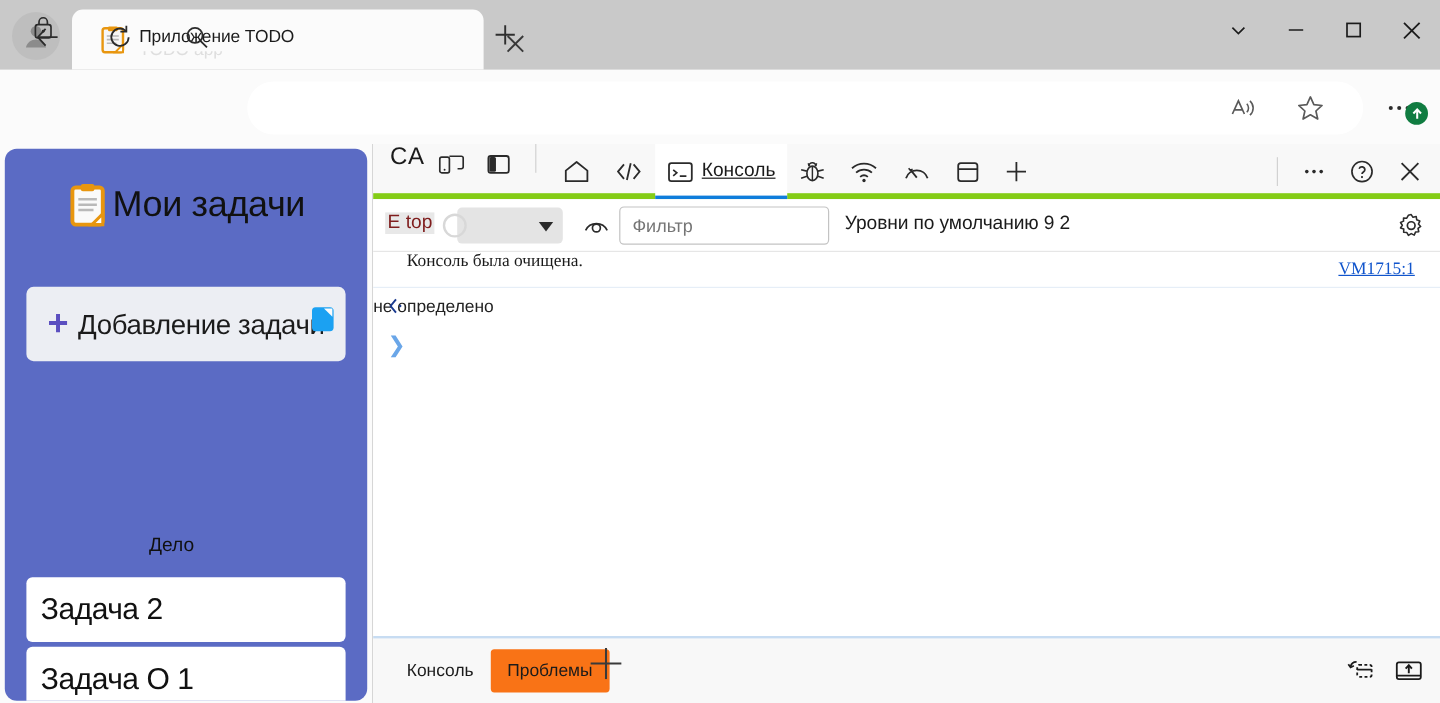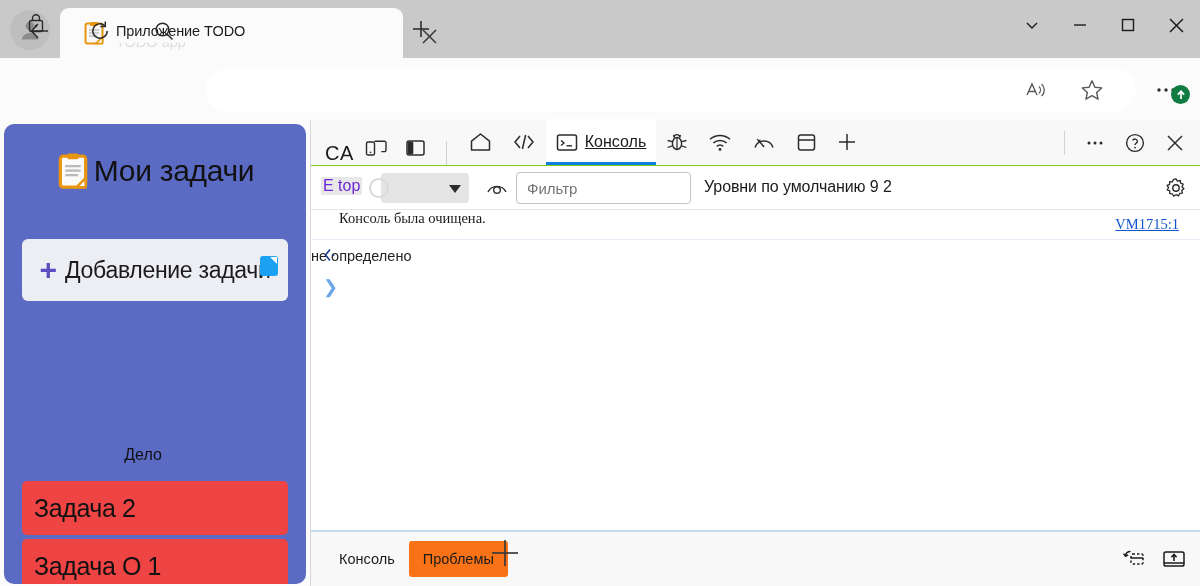--- a/index.html
+++ b/index.html
@@ -123,36 +123,36 @@
     content: ""; position: absolute; right: 1px; top: 1px;
     border-left: 7px solid transparent; border-top: 7px solid #fbfbfb;
   }
 
   .section-label {
     position: absolute; left: 0; top: 322px; width: 278px; text-align: center;
     font-size: 16px; color: #101010;
   }
   .task {
     position: absolute; left: 18px; width: 266px; height: 54px;
-    background: #ef4444; border-radius: 5px;
+    background: #ffffff; border-radius: 5px;
     display: flex; align-items: center; padding-left: 12px;
     font-size: 25px; color: #111; letter-spacing: -0.4px;
   }
   .task-0 { top: 357px; }
   .task-1 { top: 415px; }
 
   
   .devtools {
     position: absolute; left: 310px; top: 120px; width: 890px; height: 466px;
     background: #ffffff; border-left: 1px solid #d6d6d6;
   }
   .dt-tabbar {
     position: absolute; left: 0; top: 0; width: 890px; height: 46px;
-    background: #f8f8f8; border-bottom: 1px solid #84cc16;
-    display: flex; align-items: flex-end;
+    background: #f8f8f8; border-bottom: 5px solid #84cc16;
+    display: flex; align-items: flex-start;
   }
   .dt-ca {
     margin-left: 14px; font-size: 20px; color: #1b1b1b; letter-spacing: 0.5px;
   }
   .dt-icobtn {
     width: 36px; height: 34px; display: flex; align-items: center; justify-content: center;
     border-radius: 4px; margin-left: 4px;
   }
   .dt-sep { width: 1px; height: 24px; background: #d2d2d2; margin: 0 12px; }
   .dt-tab {
@@ -179,21 +179,21 @@
   }
   .ctx-chip {
     position: absolute; left: 60px; top: 0; width: 88px; height: 30px;
     background: #e4e4e4; border-radius: 4px;
   }
   .ctx-ghost {
     position: absolute; left: 48px; top: 5px; width: 20px; height: 20px;
     border: 2px solid #d8d8d8; border-radius: 50%;
   }
   .ctx-text {
-    position: absolute; left: 0; top: 4px; font-size: 16px; color: #6d28d9;
+    position: absolute; left: 0; top: 4px; font-size: 16px; color: #7f1d1d;
     background: #e8e8e8; padding: 0 2px;
   }
   .ctx-arrow { position: absolute; left: 127px; top: 11px; }
   .eye-btn {
     position: absolute; left: 172px; top: 9px; width: 28px; height: 26px;
     display: flex; align-items: center; justify-content: center;
   }
   .filter-input {
     position: absolute; left: 205px; top: 6px; width: 175px; height: 32px;
     border: 1px solid #c3c3c3; border-radius: 4px; background: #fff;

